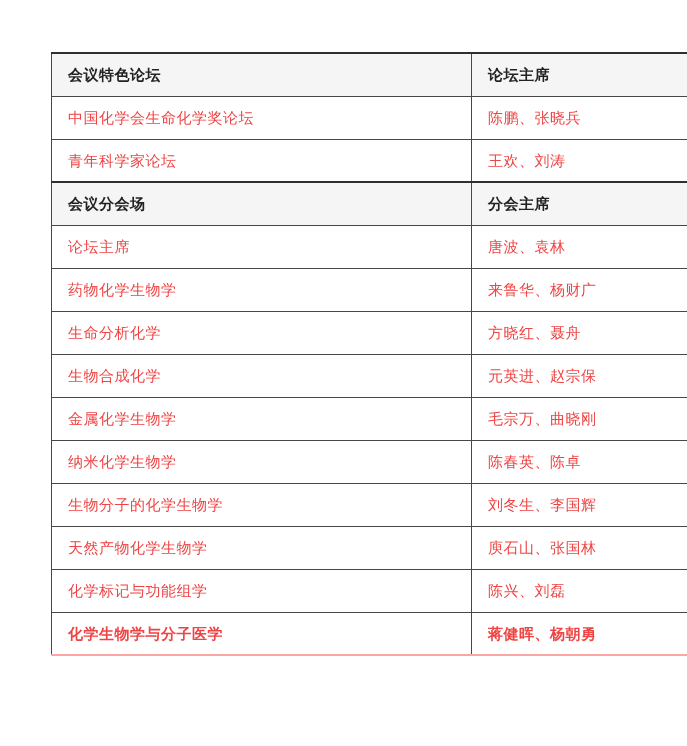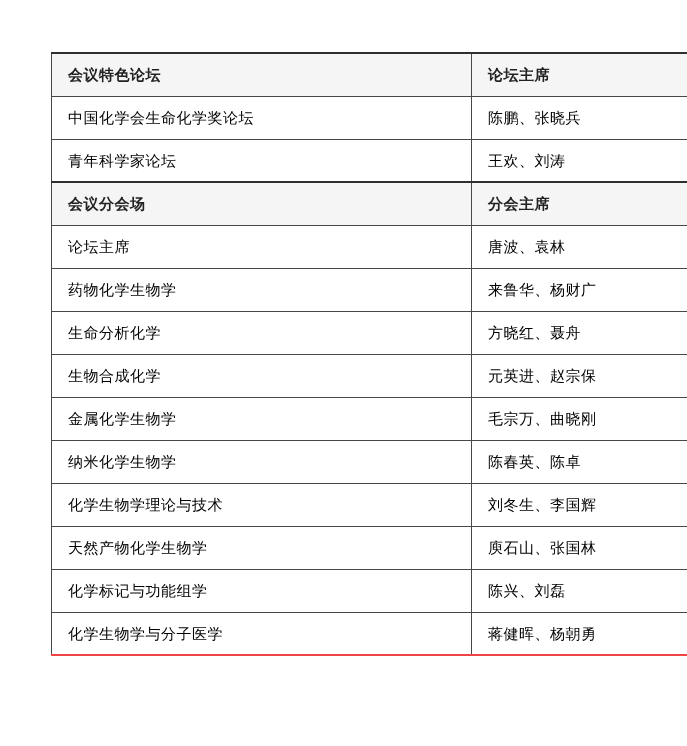--- a/index.html
+++ b/index.html
@@ -22,33 +22,33 @@
   table.forum-table col.col-right { width: 259px; }
   table.forum-table th,
   table.forum-table td {
     border: 1px solid #474747;
     height: 43px;
     padding: 0 10px 0 16px;
     font-size: 15px;
     line-height: 1.3;
     text-align: left;
     vertical-align: middle;
-    color: #000000;
+    color: #ef4444;
     letter-spacing: 0.5px;
     white-space: nowrap;
     overflow: hidden;
   }
   table.forum-table th {
     background: #f5f5f5;
     font-weight: bold;
     color: #222222;
   }
   
   tr.section-header th { border-top: 2px solid #2f2f2f; }
-  tr.last-row td { border-bottom: 2px solid #ef4444; }
+  tr.last-row td { border-bottom: 2px solid #fca5a5; font-weight: bold; }
 </style>
 </head>
 <body>
 
 <div class="table-wrap">
   <table class="forum-table">
     <colgroup>
       <col class="col-left">
       <col class="col-right">
     </colgroup>
@@ -89,21 +89,21 @@
       </tr>
       <tr>
         <td>金属化学生物学</td>
         <td>毛宗万、曲晓刚</td>
       </tr>
       <tr>
         <td>纳米化学生物学</td>
         <td>陈春英、陈卓</td>
       </tr>
       <tr>
-        <td>化学生物学理论与技术</td>
+        <td>生物分子的化学生物学</td>
         <td>刘冬生、李国辉</td>
       </tr>
       <tr>
         <td>天然产物化学生物学</td>
         <td>庾石山、张国林</td>
       </tr>
       <tr>
         <td>化学标记与功能组学</td>
         <td>陈兴、刘磊</td>
       </tr>

